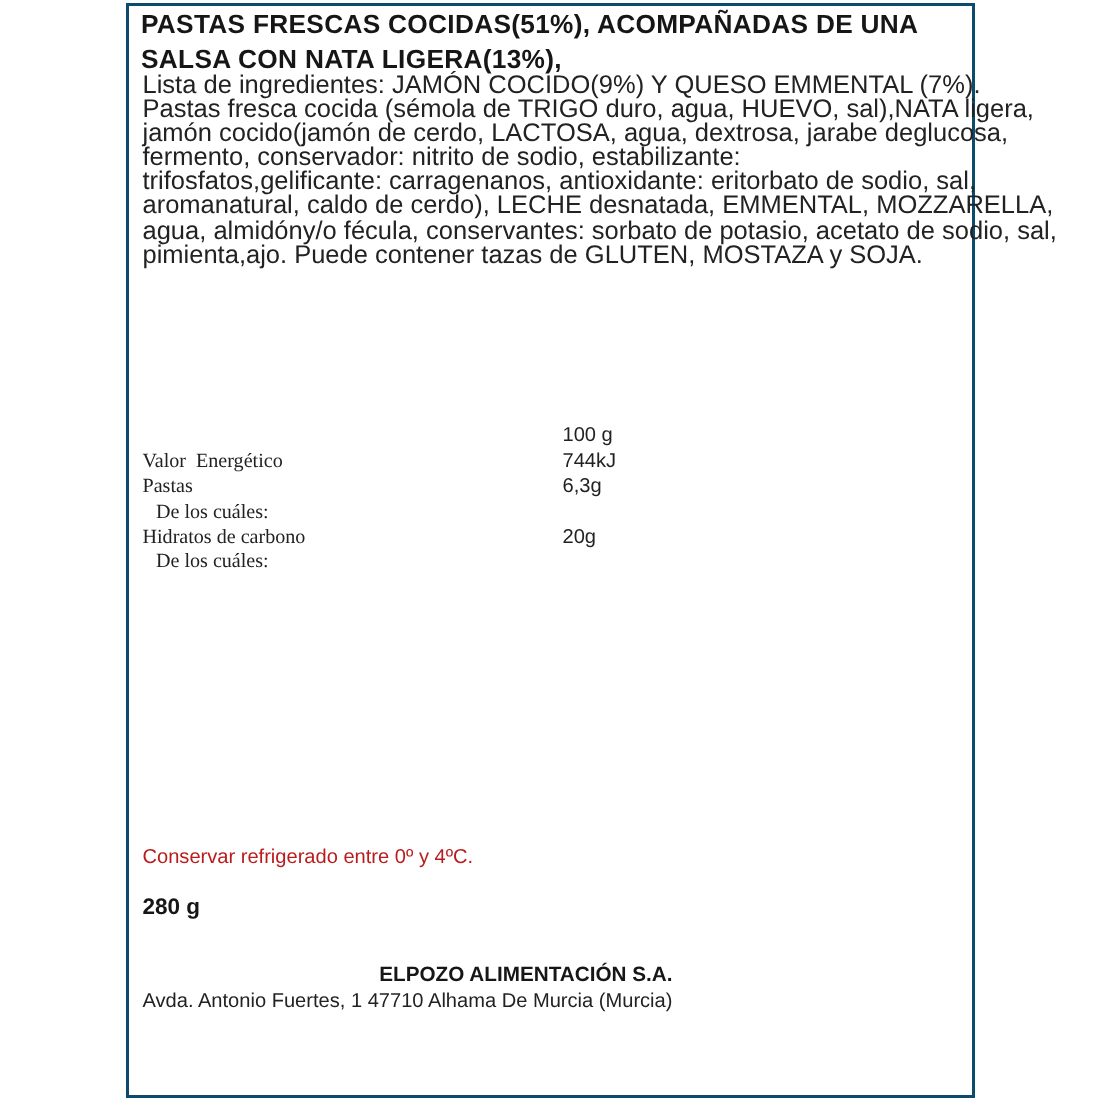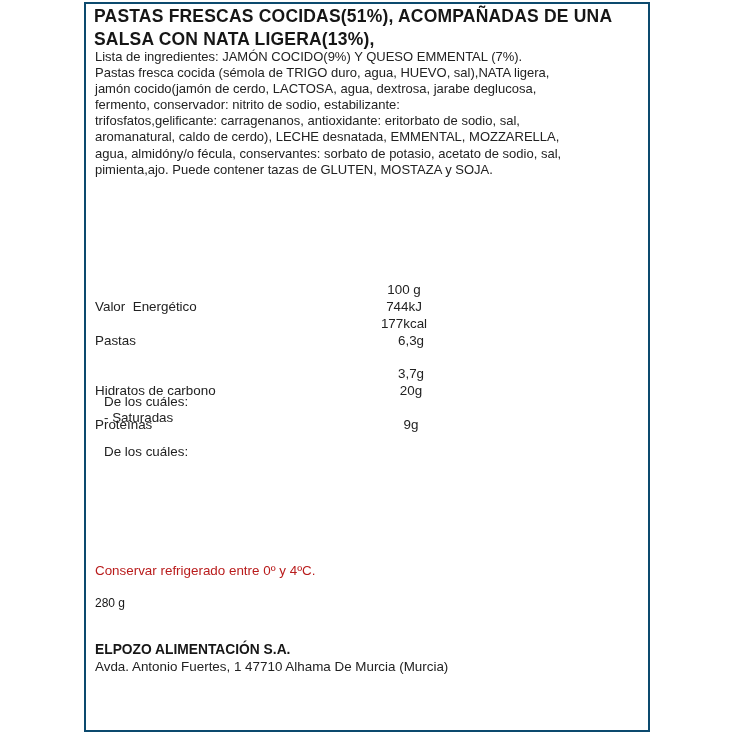--- a/index.html
+++ b/index.html
@@ -37,84 +37,85 @@
     line-height: 22.5px;
     letter-spacing: 0.2px;
     white-space: pre;
     color: #161616;
   }
   .ingredients {
     position: absolute;
     top: 45px;
     left: 9px;
     width: 552px;
-    font-size: 13px;
+    font-size: 17px;
     line-height: 16.1px;
     white-space: pre;
     color: #222222;
   }
   .nutrition {
     position: absolute;
     top: 278px;
     left: 9px;
     width: 548px;
     font-size: 13.4px;
     color: #222222;
   }
   .nrow {
     position: relative;
     height: 16.9px;
   }
   .nlabel {
     display: inline-block;
     white-space: pre-wrap;
+    font-family: Liberation Serif, serif;
   }
   .nlabel.indent {
     padding-left: 9px;
-    margin-top: 44px;
   }
   .nvalue {
     position: absolute;
     left: 280px;
     top: 0;
     width: 72px;
-    text-align: center;
+    text-align: left;
     white-space: pre;
   }
   .nvalue.units-offset {
     padding-right: 14px;
     box-sizing: border-box;
   }
   .storage {
     position: absolute;
     top: 559px;
     left: 9px;
     font-size: 13.4px;
     color: #b91c1c;
   }
   .weight {
     position: absolute;
     top: 592px;
     left: 9px;
-    font-size: 12px;
-    font-weight: normal;
+    font-size: 15px;
+    font-weight: bold;
     color: #161616;
   }
   .company {
     position: absolute;
     top: 637px;
     left: 9px;
     font-size: 13.4px;
     line-height: 17.3px;
     color: #222222;
   }
   .company-name {
     font-weight: bold;
     font-size: 13.8px;
     color: #161616;
+    text-align: right;
   }
   .company-line {
     white-space: pre-wrap;
   }
 </style>
 </head>
 <body>
 
 <div class="page">
   <div class="label-box">
@@ -134,46 +135,34 @@
     <div class="nutrition">
       <div class="nrow">
         <span class="nlabel"></span>
         <span class="nvalue units-offset">100 g</span>
       </div>
       <div class="nrow">
         <span class="nlabel">Valor  Energético</span>
         <span class="nvalue units-offset">744kJ</span>
       </div>
       <div class="nrow">
-        <span class="nlabel"></span>
-        <span class="nvalue units-offset">177kcal</span>
-      </div>
-      <div class="nrow">
         <span class="nlabel">Pastas</span>
         <span class="nvalue">6,3g</span>
       </div>
       <div class="nrow">
         <span class="nlabel indent">De los cuáles:</span>
         <span class="nvalue"></span>
       </div>
       <div class="nrow">
-        <span class="nlabel indent">- Saturadas</span>
-        <span class="nvalue">3,7g</span>
-      </div>
-      <div class="nrow">
         <span class="nlabel">Hidratos de carbono</span>
         <span class="nvalue">20g</span>
       </div>
       <div class="nrow">
         <span class="nlabel indent">De los cuáles:</span>
         <span class="nvalue"></span>
-      </div>
-      <div class="nrow">
-        <span class="nlabel">Proteínas</span>
-        <span class="nvalue">9g</span>
       </div>
     </div>
 
     <div class="storage">Conservar refrigerado entre 0º y 4ºC.</div>
 
     <div class="weight">280 g</div>
 
     <div class="company">
       <div class="company-name company-line">ELPOZO ALIMENTACIÓN S.A.</div>
       <div class="company-line">Avda. Antonio Fuertes, 1 47710 Alhama De Murcia (Murcia)</div>

